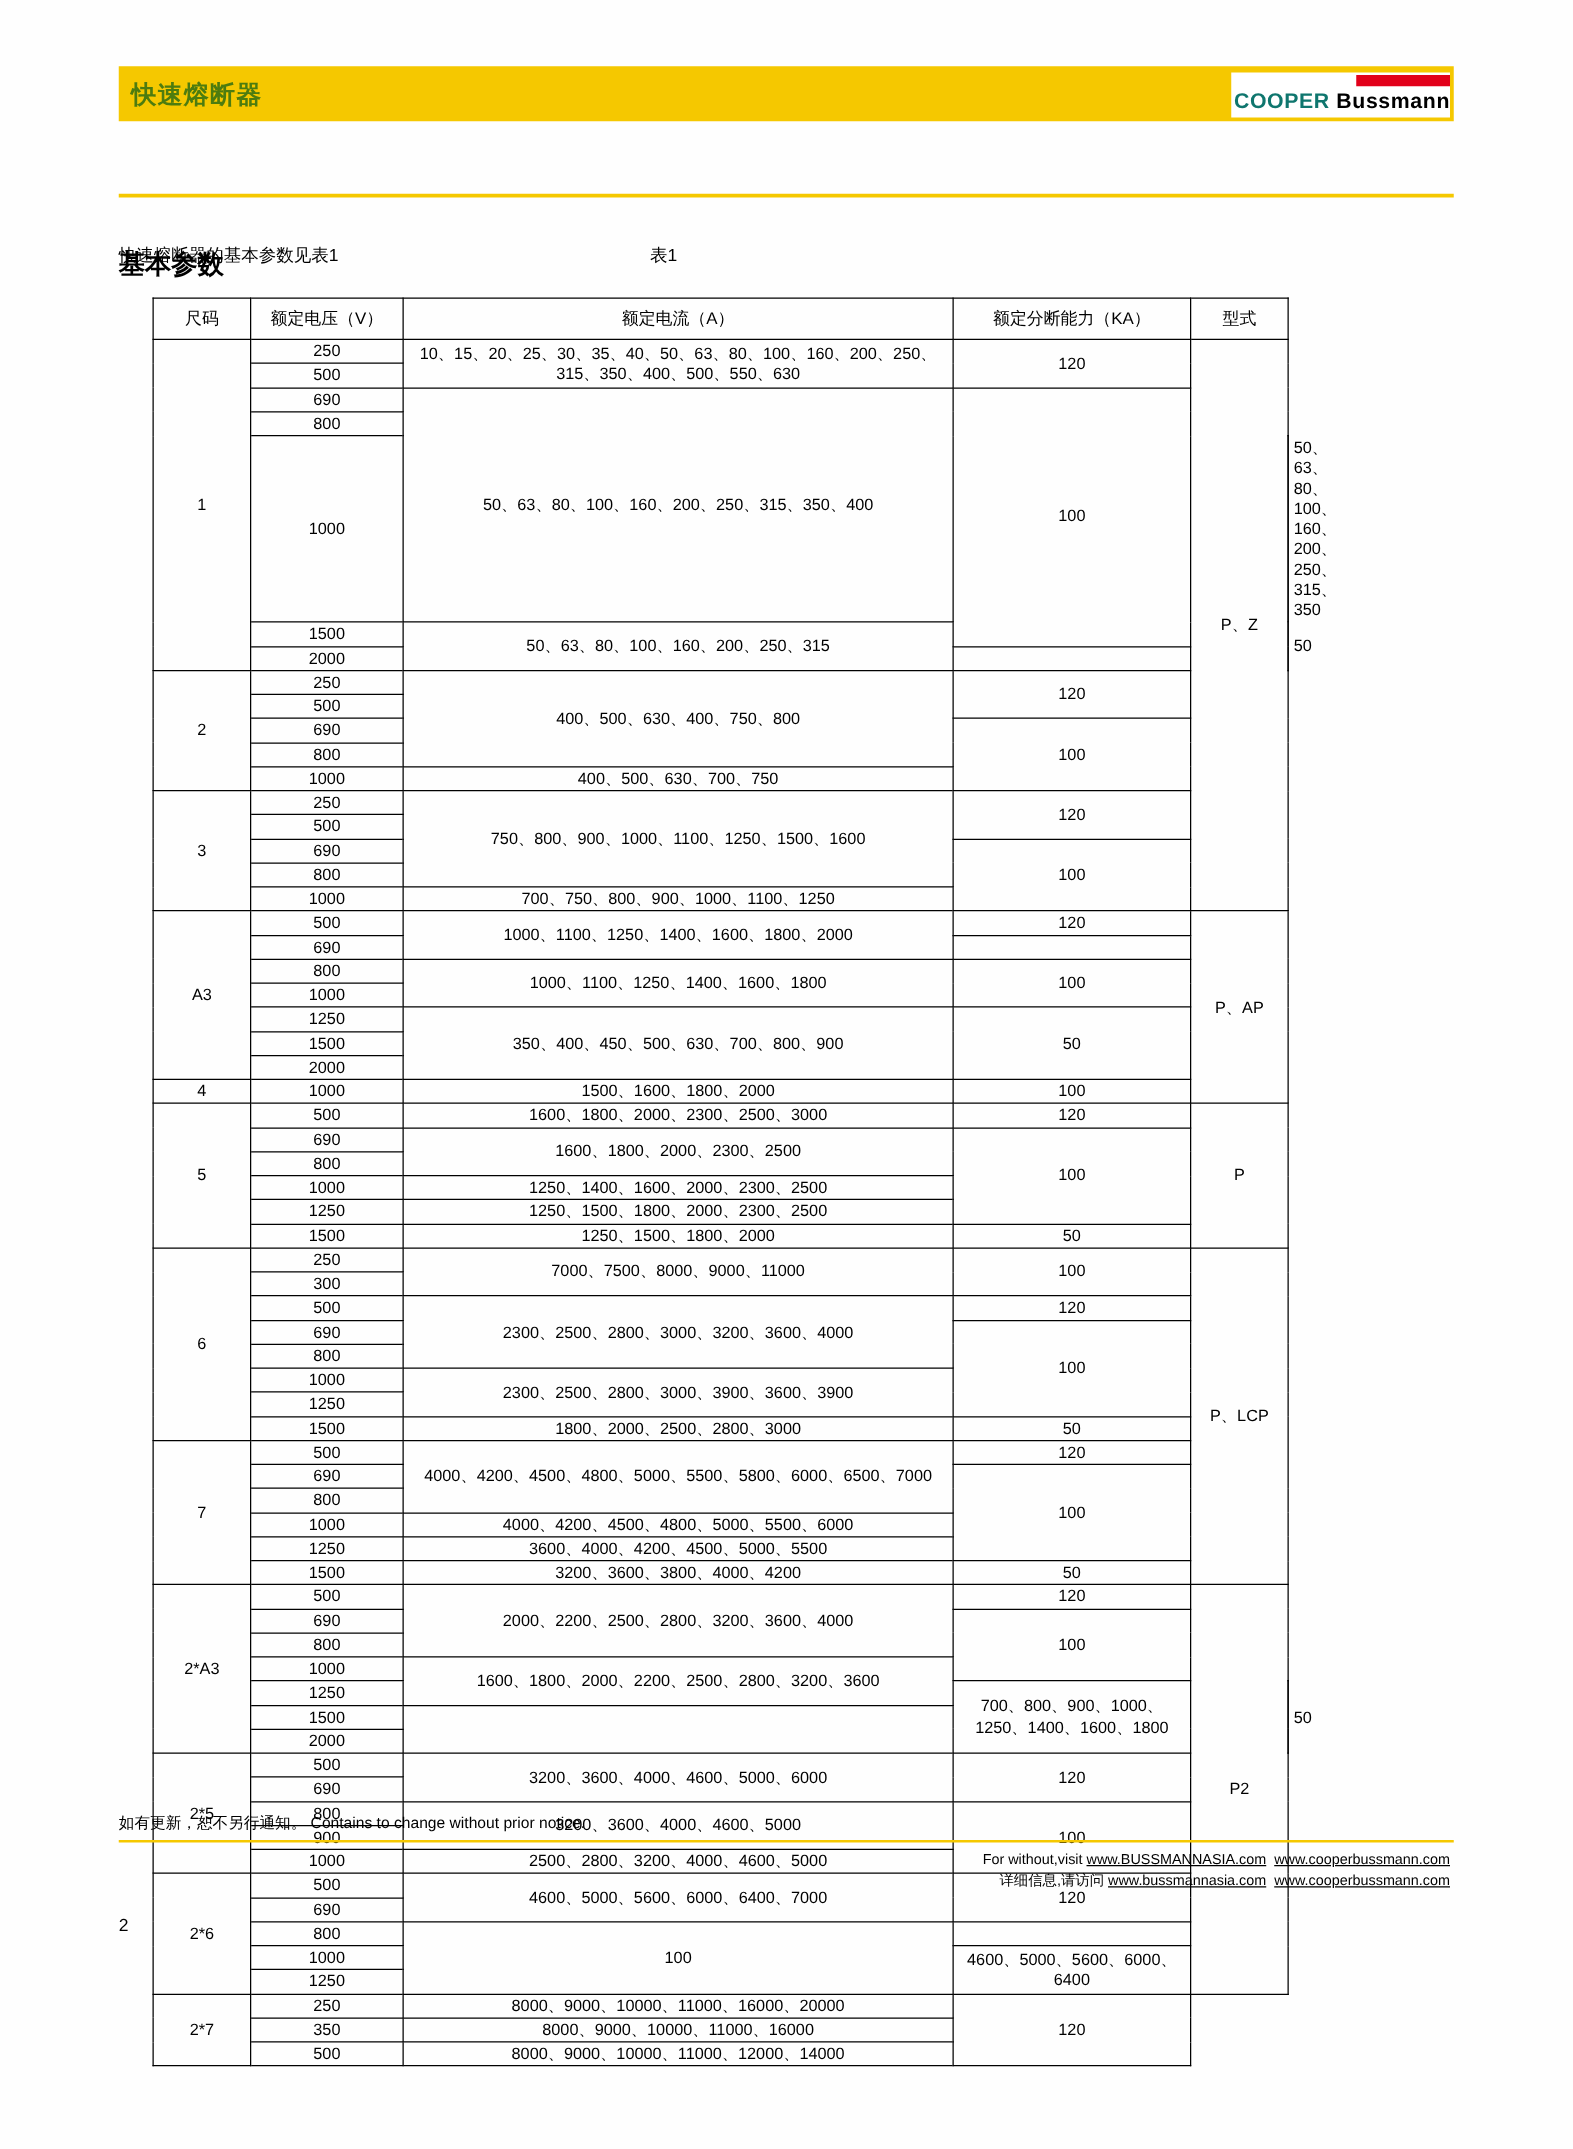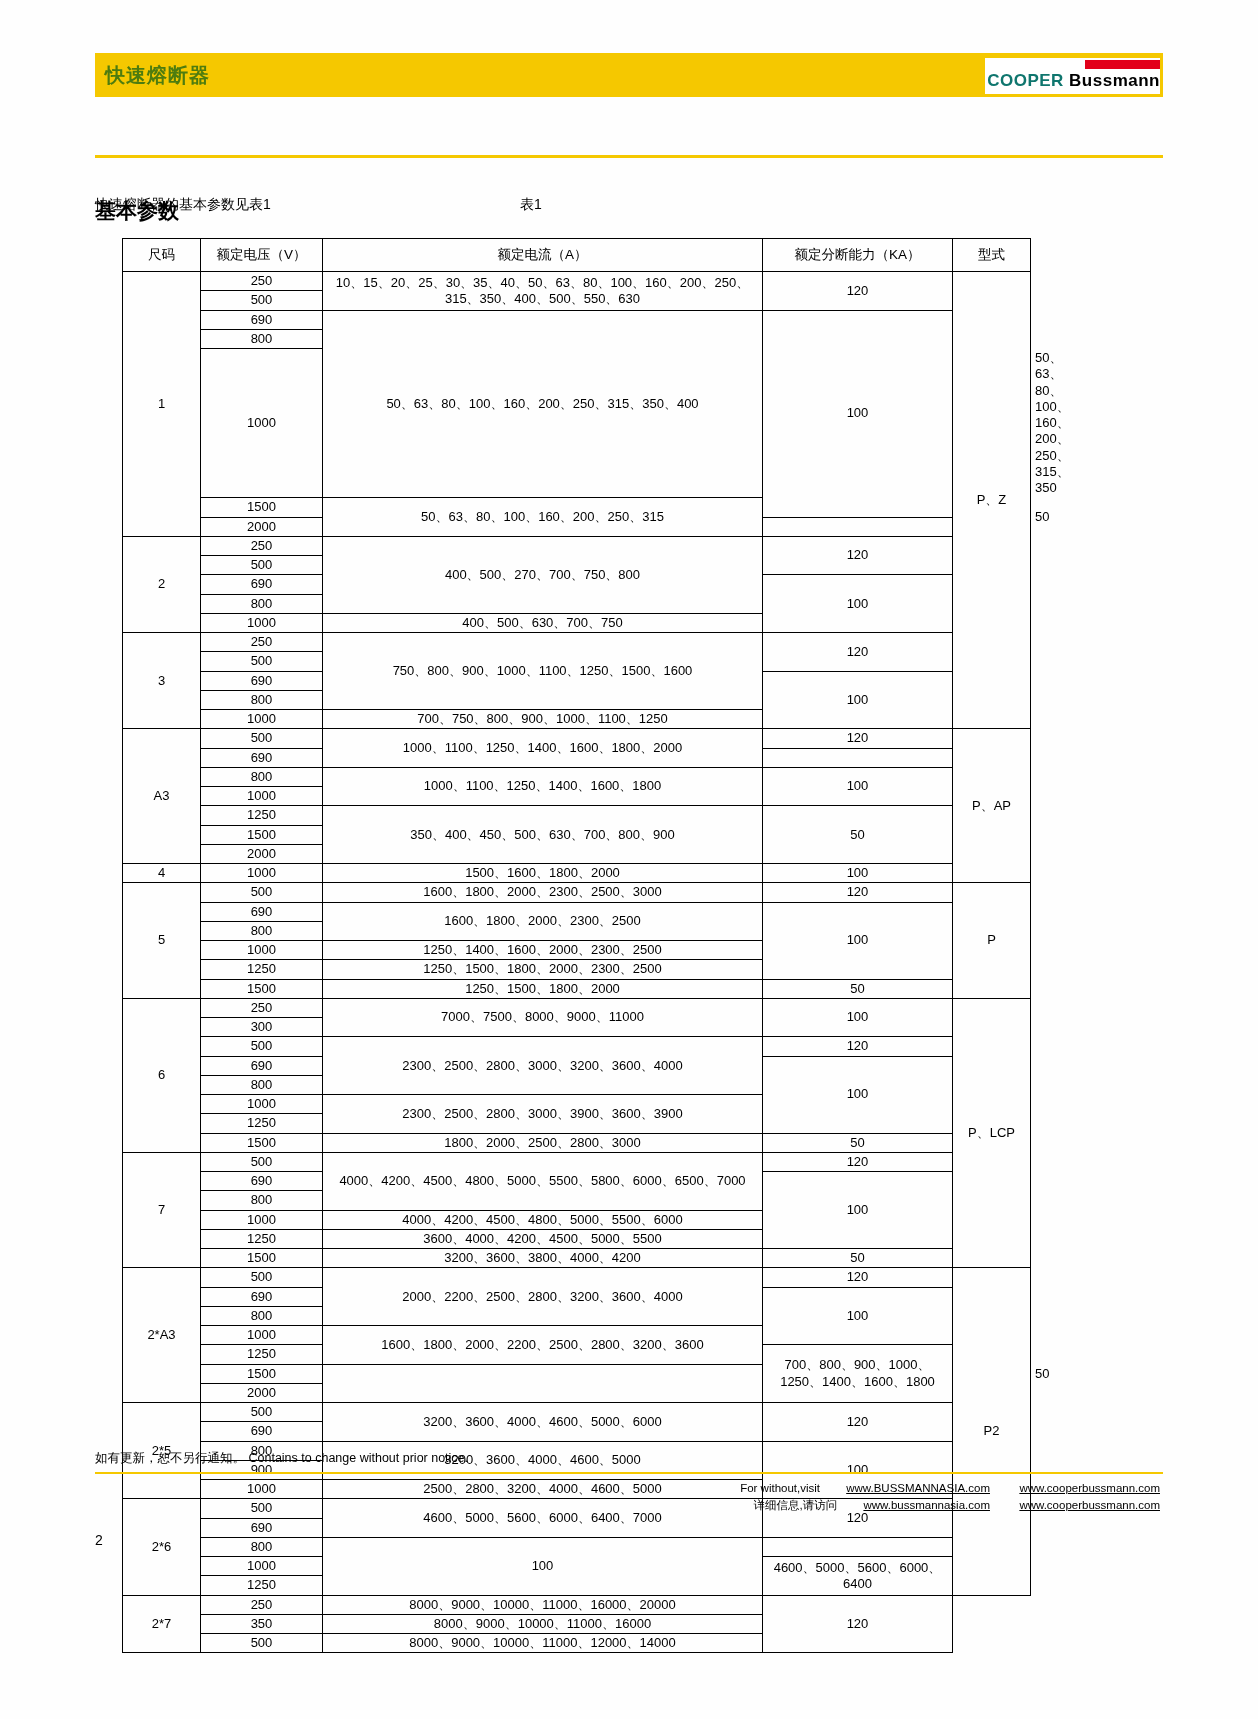--- a/index.html
+++ b/index.html
@@ -149,21 +149,21 @@
     background: #f5c800;
   }
   .footer-links {
     position: absolute;
     right: 98px;
     top: 1480px;
     text-align: right;
     font-size: 11.5px;
     line-height: 1.45;
   }
-  .footer-links .u { text-decoration: underline; margin-left: 23px; }
+  .footer-links .u { text-decoration: underline; }
   .page-num {
     position: absolute;
     left: 95px;
     top: 1532px;
     font-size: 14px;
   }
 </style>
 </head>
 <body>
 
@@ -226,21 +226,21 @@
           <td>1500</td>
           <td class="current" rowspan="2">50、63、80、100、160、200、250、315</td>
           <td rowspan="2">50</td>
         </tr>
         <tr>
           <td>2000</td>
         </tr>
         <tr>
           <td rowspan="5">2</td>
           <td>250</td>
-          <td class="current" rowspan="4">400、500、270、700、750、800</td>
+          <td class="current" rowspan="4">400、500、630、400、750、800</td>
           <td rowspan="2">120</td>
         </tr>
         <tr>
           <td>500</td>
         </tr>
         <tr>
           <td>690</td>
           <td rowspan="3">100</td>
         </tr>
         <tr>

